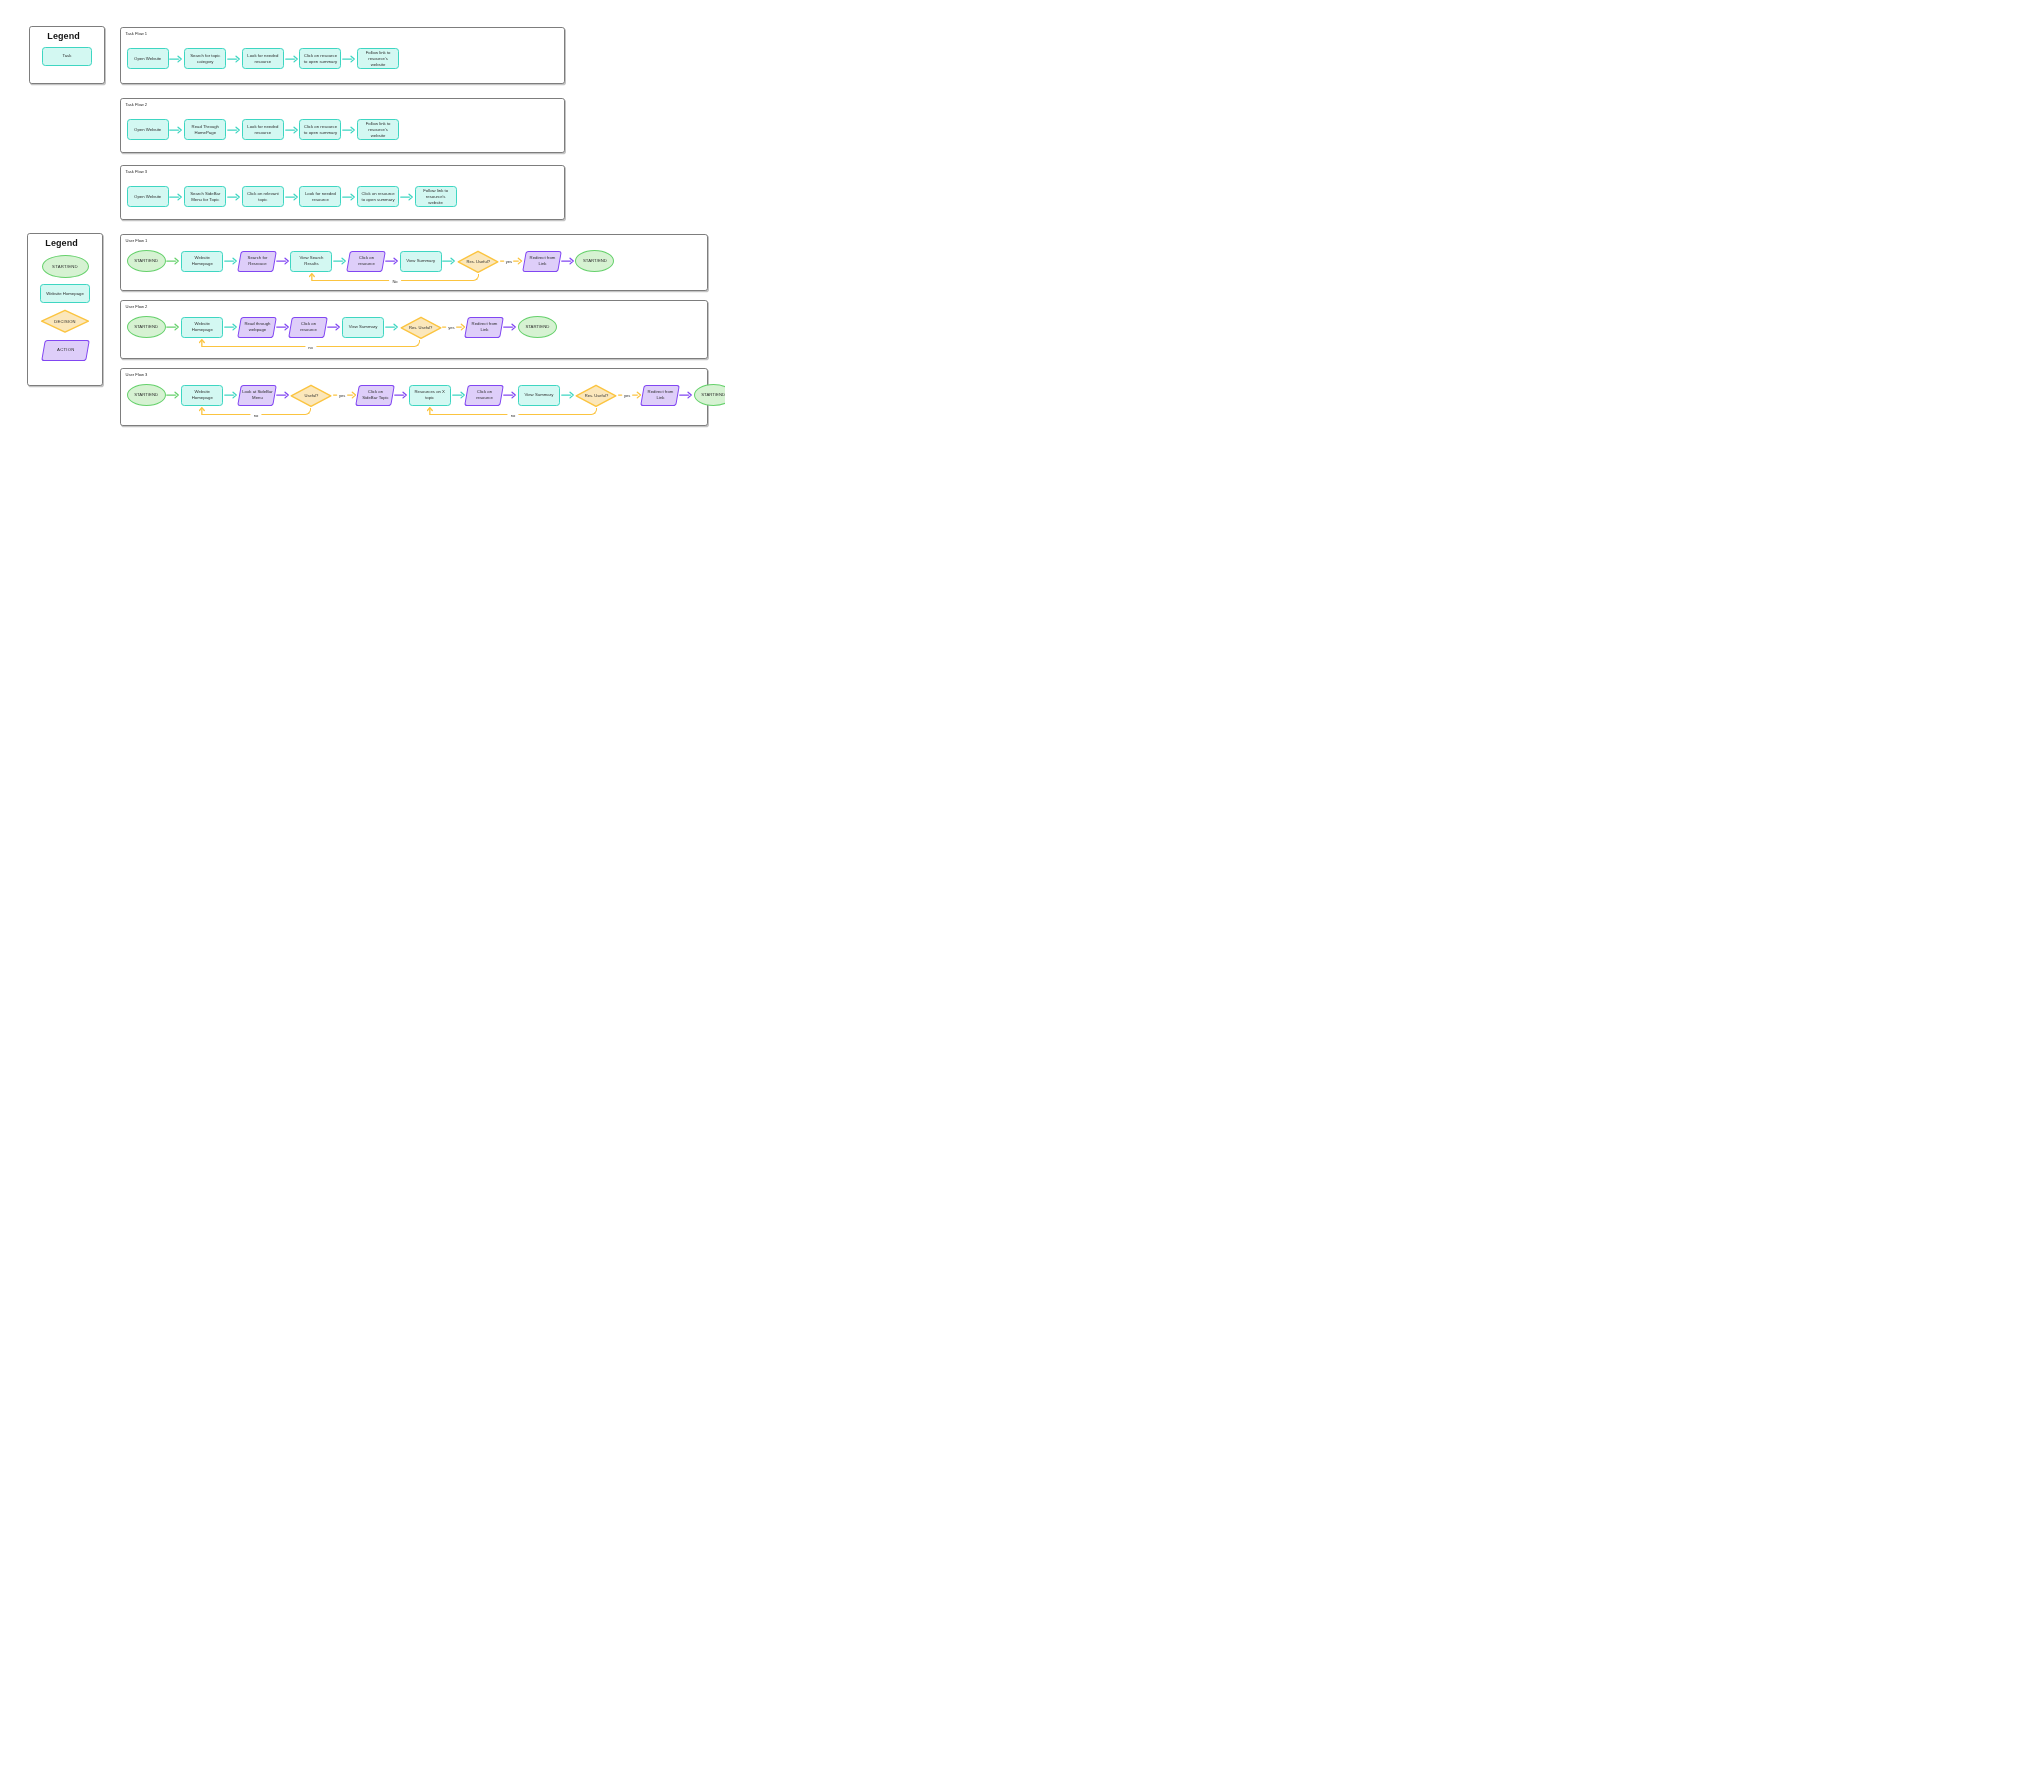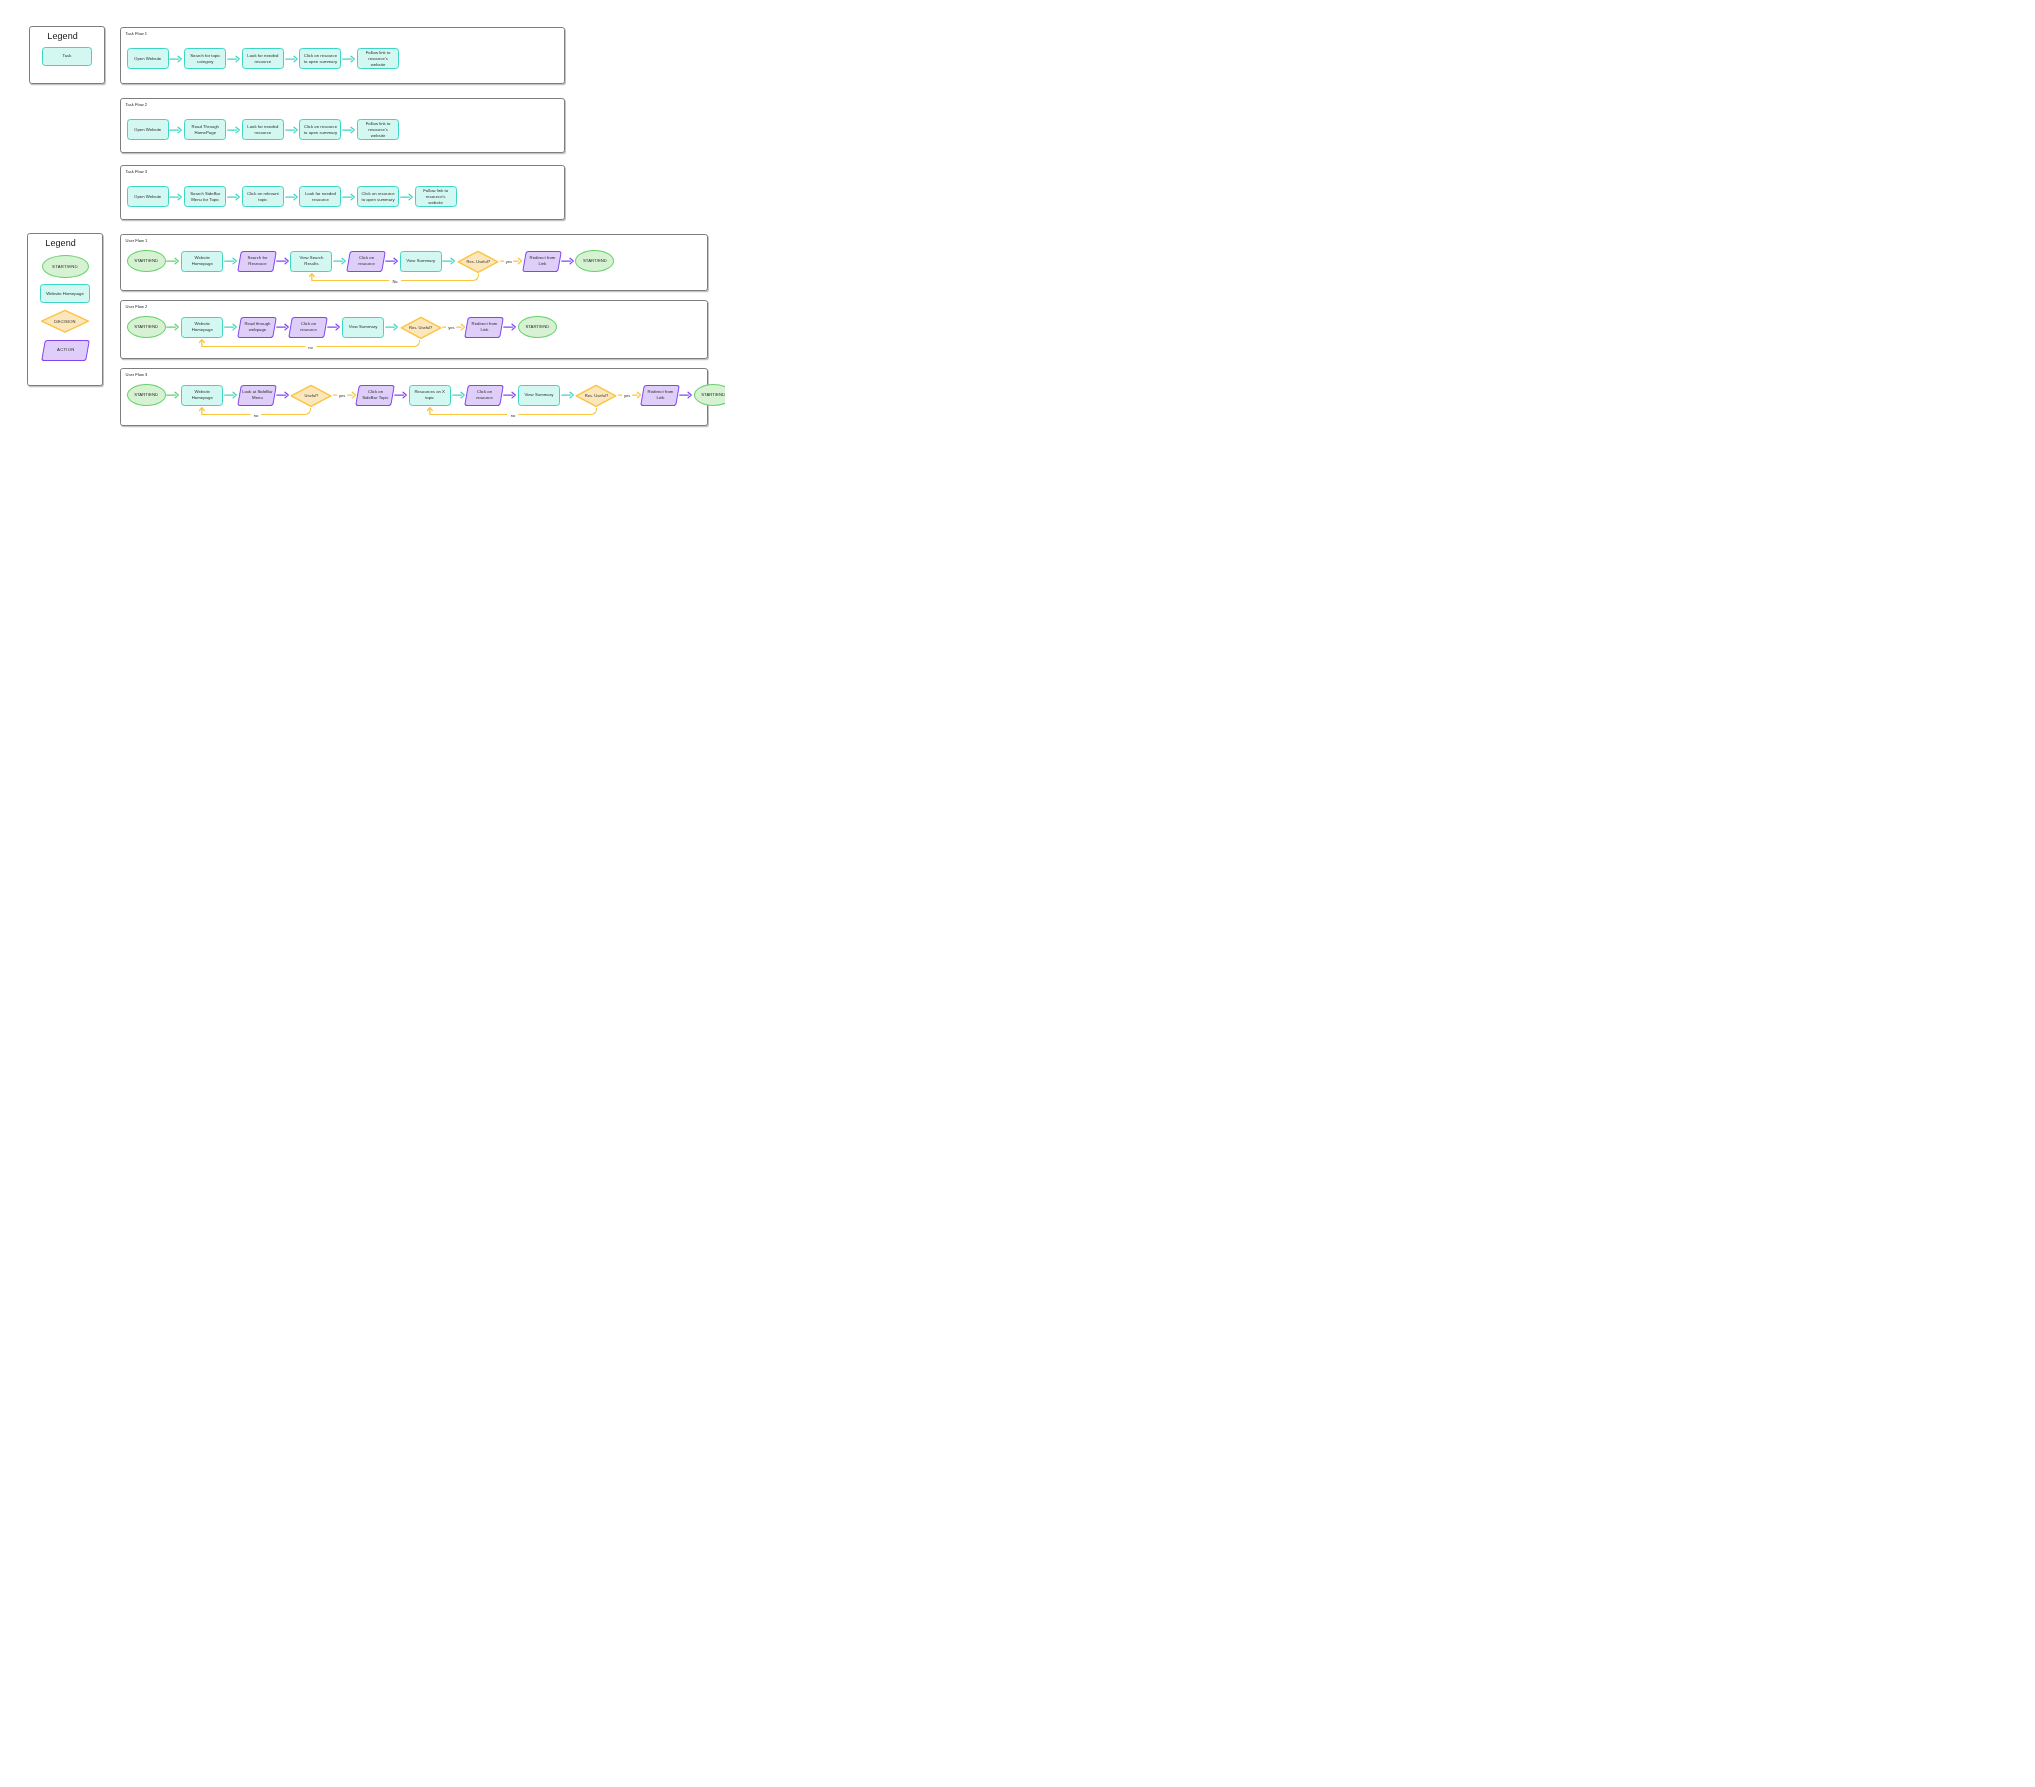--- a/index.html
+++ b/index.html
@@ -13,21 +13,21 @@
     position:absolute;background:#ffffff;
     border:0.8px solid #7d7d7d;border-radius:2.8px;
     box-shadow:1px 1.2px 0 rgba(125,125,125,.45);
     box-sizing:border-box;
   }
   .flow-title{
     position:absolute;top:3.3px;left:4.5px;
     font-size:4.1px;color:#262626;white-space:nowrap;
   }
   .legend-title{
-    font-size:9px;font-weight:normal;color:#141414;
+    font-size:9px;font-weight:bold;color:#141414;
     margin:4.1px 0 0 5.3px;letter-spacing:0.1px;padding-left:12px;
   }
   .legend-items{display:flex;flex-direction:column;align-items:center;gap:6.1px;margin-top:7px;}
   .flow-row{position:absolute;left:5.7px;display:flex;align-items:center;}
   .tf .flow-row{top:20.4px;}
   .uf .flow-row{top:14.7px;}
 
   .node{
     display:flex;align-items:center;justify-content:center;text-align:center;
     font-size:4.3px;line-height:1.4;color:#2e2e2e;

